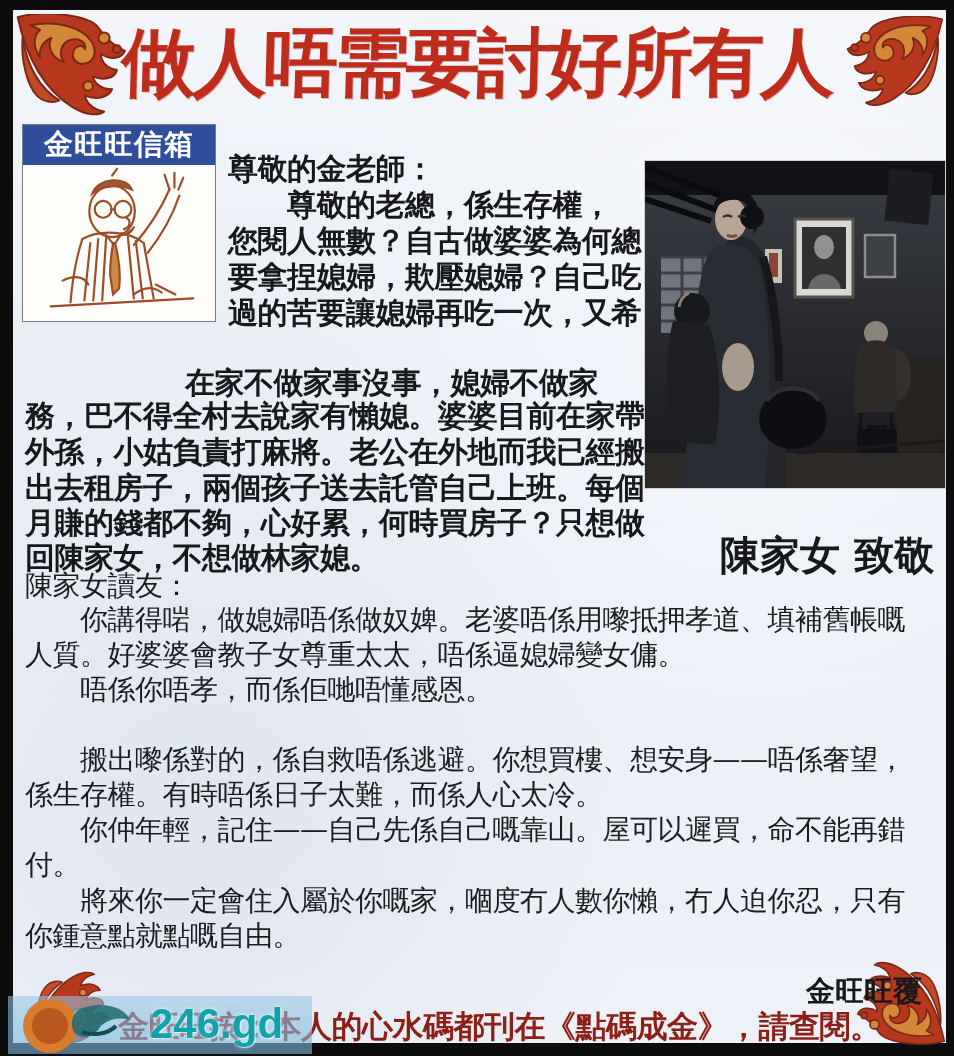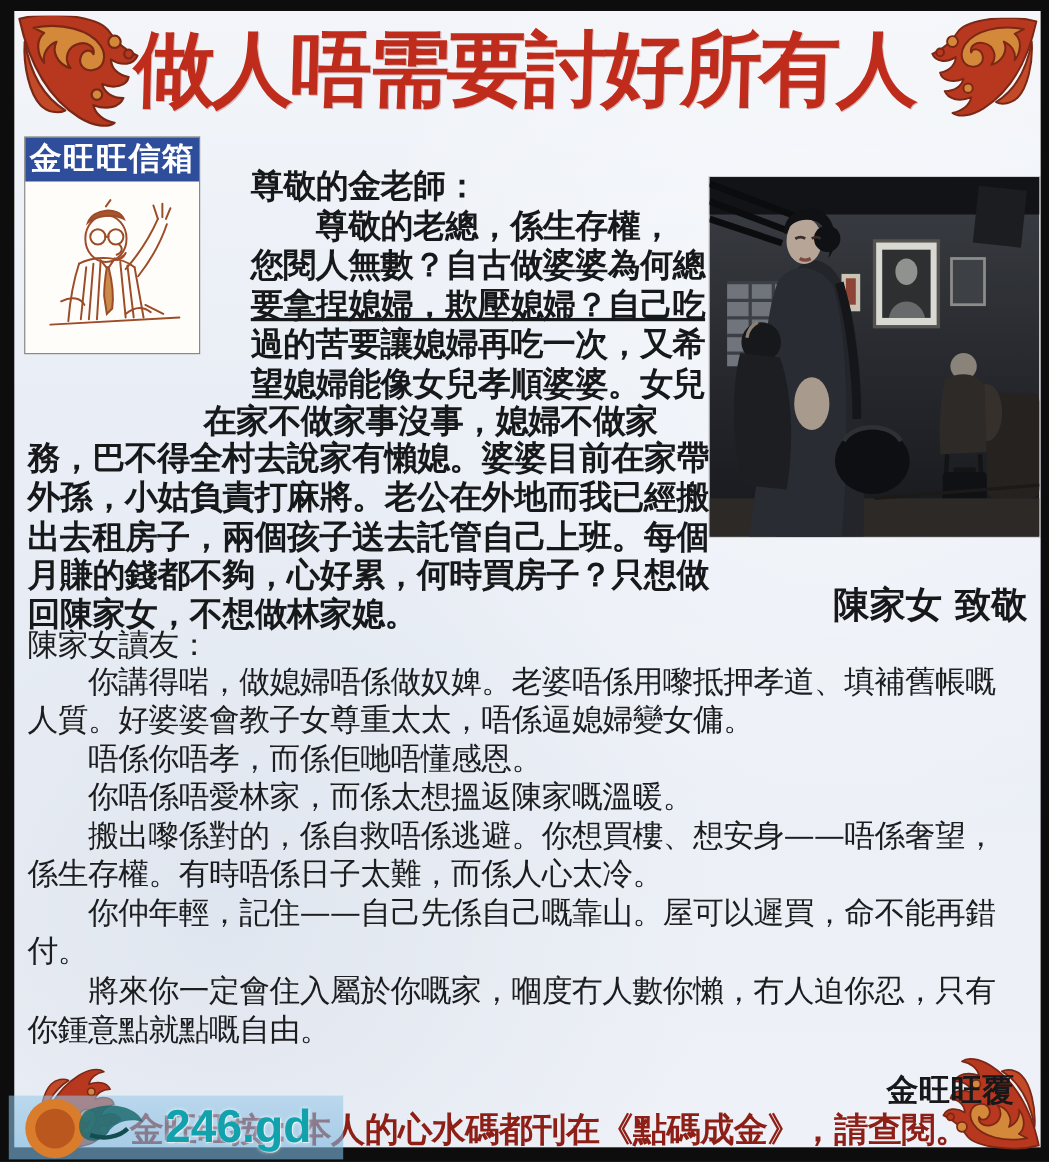--- a/index.html
+++ b/index.html
@@ -21,36 +21,36 @@
     transform:skewX(-1.5deg);
     text-shadow:1px 1px 0 rgba(120,20,10,.25);
   }
   .orn { position:absolute; pointer-events:none; }
   .orn-tl { left:10px;  top:14px; }
   .orn-tr { right:9px;  top:16px;  transform:scaleX(-1); }
   .orn-bl { left:9px;   bottom:12px; transform:scaleY(-1); }
   .orn-br { right:7px;  bottom:10px; transform:scale(-1,-1); }
 
   .logo {
-    position:absolute; left:22px; top:124px; width:160px; height:198px;
+    position:absolute; left:22px; top:124px; width:194px; height:198px;
     background:#fefdfa; border:1px solid #7d7d7d; box-sizing:border-box;
   }
   .logo-header {
     height:40px; background:#2e4d9b; color:#ffffff; display:flex;
     align-items:center; justify-content:center;
     font-family:"Liberation Sans","DejaVu Sans",sans-serif;
     font-weight:bold; font-size:29px; letter-spacing:1px;
   }
   .logo-art { width:100%; height:156px; display:block; }
 
   .ll { position:absolute; white-space:nowrap; font-size:30px; font-weight:600;
         color:#17181a; letter-spacing:-0.5px;margin-top:32px; }
   .rl { position:absolute; white-space:nowrap; font-size:28px; font-weight:400;
         color:#1c1d1f; letter-spacing:-0.5px; }
-  .sig { position:absolute; white-space:nowrap; font-size:33px; font-weight:600; color:#17181a; }
+  .sig { position:absolute; white-space:nowrap; font-size:40px; font-weight:600; color:#17181a; }
 
   .photo { position:absolute; left:645px; top:161px; width:300px; height:327px;
            box-shadow:0 0 0 1px rgba(0,0,0,.15); }
   .photo svg { display:block; }
 
   .footer-note {
     position:absolute; left:118px; top:1006px; white-space:nowrap;
     font-size:31px; font-weight:700; color:#8e1f16; letter-spacing:-0.5px;
   }
   .wm-box {
@@ -175,36 +175,34 @@
       <ellipse cx="93" cy="206" rx="16" ry="24" fill="#a89a8c"></ellipse>
       <ellipse cx="148" cy="258" rx="34" ry="30" fill="#0e0f12"></ellipse>
       <path d="M122,240 a28,20 0 0,1 52,0" stroke="#2e3034" stroke-width="4" fill="none"></path>
       <path d="M118,96 C128,130 134,180 134,220" stroke="#15161a" stroke-width="8" fill="none"></path>
     </svg>
   </div>
 
   <div class="ll" style="left:228px; top:117px;">尊敬的金老師：</div>
   <div class="ll" style="left:228px; top:153px;">　　尊敬的老總，係生存權，</div>
   <div class="ll" style="left:228px; top:189px;">您閱人無數？自古做婆婆為何總</div>
-  <div class="ll" style="left:228px; top:225px;text-decoration:underline;">要拿捏媳婦，欺壓媳婦？自己吃</div>
+  <div class="ll" style="left:228px; top:225px;">要拿捏媳婦，欺壓媳婦？自己吃</div>
   <div class="ll" style="left:228px; top:261px;">過的苦要讓媳婦再吃一次，又希</div>
-  <div class="ll" style="left:228px; top:297px;">望媳婦能像女兒孝順婆婆。女兒</div>
   <div class="ll" style="left:185px; top:331px;">在家不做家事沒事，媳婦不做家</div>
   <div class="ll" style="left:25px;  top:364px;">務，巴不得全村去說家有懶媳。婆婆目前在家帶</div>
   <div class="ll" style="left:25px;  top:400px;">外孫，小姑負責打麻將。老公在外地而我已經搬</div>
   <div class="ll" style="left:25px;  top:436px;">出去租房子，兩個孩子送去託管自己上班。每個</div>
   <div class="ll" style="left:25px;  top:471px;">月賺的錢都不夠，心好累，何時買房子？只想做</div>
   <div class="ll" style="left:25px;  top:506px;">回陳家女，不想做林家媳。</div>
   <div class="sig" style="right:20px; top:528px;">陳家女 致敬</div>
 
   <div class="rl" style="left:25px; top:567px;">陳家女讀友：</div>
   <div class="rl" style="left:25px; top:601px;">　　你講得啱，做媳婦唔係做奴婢。老婆唔係用嚟抵押孝道、填補舊帳嘅</div>
   <div class="rl" style="left:25px; top:636px;">人質。好婆婆會教子女尊重太太，唔係逼媳婦變女傭。</div>
   <div class="rl" style="left:25px; top:671px;">　　唔係你唔孝，而係佢哋唔懂感恩。</div>
-  <div class="rl" style="left:25px; top:706px;">　　你唔係唔愛林家，而係太想搵返陳家嘅溫暖。</div>
   <div class="rl" style="left:25px; top:741px;">　　搬出嚟係對的，係自救唔係逃避。你想買樓、想安身——唔係奢望，</div>
   <div class="rl" style="left:25px; top:776px;">係生存權。有時唔係日子太難，而係人心太冷。</div>
   <div class="rl" style="left:25px; top:811px;">　　你仲年輕，記住——自己先係自己嘅靠山。屋可以遲買，命不能再錯</div>
   <div class="rl" style="left:25px; top:846px;">付。</div>
   <div class="rl" style="left:25px; top:882px;">　　將來你一定會住入屬於你嘅家，嗰度冇人數你懶，冇人迫你忍，只有</div>
   <div class="rl" style="left:25px; top:917px;">你鍾意點就點嘅自由。</div>
   <div class="sig" style="right:32px; top:972px; font-size:29px;text-align:center;">金旺旺覆</div>
 
   <div class="footer-note">金旺旺按：本人的心水碼都刊在《點碼成金》，請查閱。</div>
 

